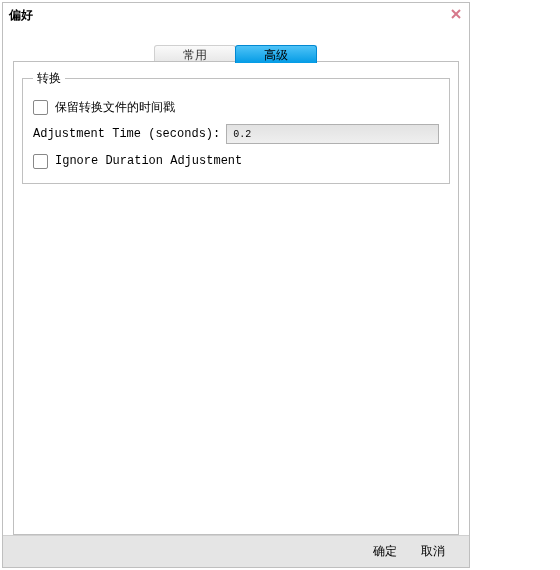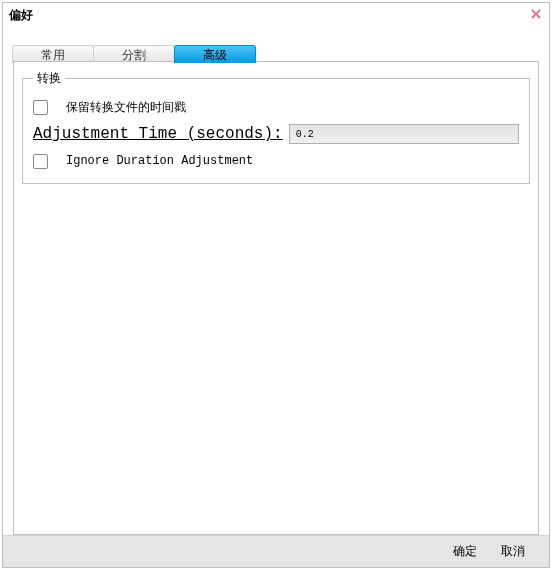--- a/index.html
+++ b/index.html
@@ -9,21 +9,21 @@
     font-family: "SimSun", "宋体", serif;
     font-size: 12px;
     background: #ffffff;
     width: 560px;
     height: 570px;
     position: relative;
     overflow: hidden;
   }
   .window {
     border: 1px solid #bfbfbf;
-    width: 548px;
+    width: 468px;
     height: 566px;
     margin: 2px;
     background: #ffffff;
     display: flex;
     flex-direction: column;
   }
   .titlebar {
     height: 24px;
     display: flex;
     align-items: center;
@@ -40,20 +40,21 @@
     right: 6px;
     top: 4px;
     width: 14px;
     height: 14px;
     cursor: pointer;
   }
   .close-icon svg { display: block; }
   .tabbar {
     height: 20px;
     display: flex;
+    justify-content: center;
     gap: 0;
     padding: 16px 10px;
     margin-top: 2px;
   }
   .tab {
     width: 82px;
     height: 18px;
     text-align: center;
     line-height: 18px;
     font-size: 12px;
@@ -88,21 +89,21 @@
   }
   legend {
     font-size: 12px;
     padding: 0 4px;
     color: #000;
   }
   .row {
     display: flex;
     align-items: center;
     height: 24px;
-    gap: 18px;
+    gap: 7px;
   }
   .checkbox {
     width: 15px;
     height: 15px;
     border: 1px solid #888;
     border-radius: 2px;
     background: #fff;
     display: inline-flex;
     align-items: center;
     justify-content: center;
@@ -117,24 +118,23 @@
     font-family: "SimSun", "宋体", "Courier New", monospace;
   }
   .adj-row {
     display: flex;
     align-items: center;
     gap: 6px;
     height: 26px;
     margin: 2px 0;
   }
   .adj-label {
-    font-size: 16px;
+    font-size: 12px;
     font-family: "SimSun", "Courier New", monospace;
     white-space: nowrap;
-    text-decoration: underline;
   }
   .adj-input {
     flex: 1;
     height: 20px;
     border: 1px solid #b0b0b0;
     background: linear-gradient(#e2e2e2, #efefef);
     padding: 0 6px;
     font-size: 10px;
     font-family: "SimSun", "Courier New", monospace;
     outline: none;
@@ -169,21 +169,20 @@
     <span class="close-icon">
       <svg width="14" height="14" viewBox="0 0 14 14">
         <line x1="3" y1="3" x2="11" y2="11" stroke="#d6788a" stroke-width="2"></line>
         <line x1="11" y1="3" x2="3" y2="11" stroke="#d6788a" stroke-width="2"></line>
       </svg>
     </span>
   </div>
 
   <div class="tabbar">
     <div class="tab">常用</div>
-    <div class="tab">分割</div>
     <div class="tab active">高级</div>
   </div>
 
   <div class="content">
     <fieldset>
       <legend>转换</legend>
 
       <div class="row">
         <span class="checkbox">
           

